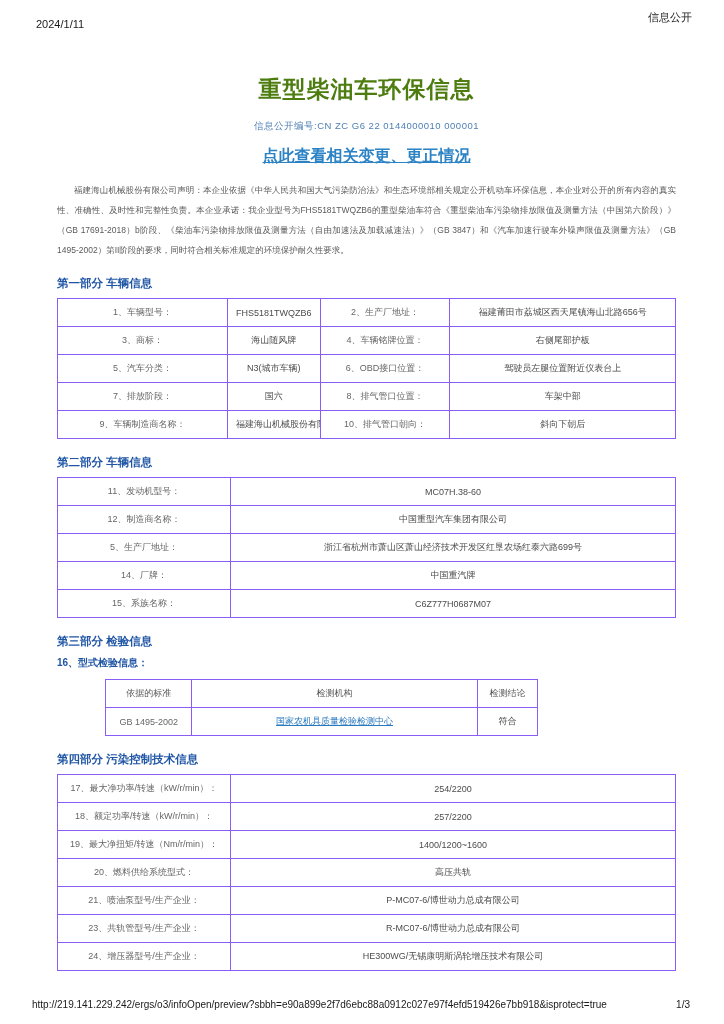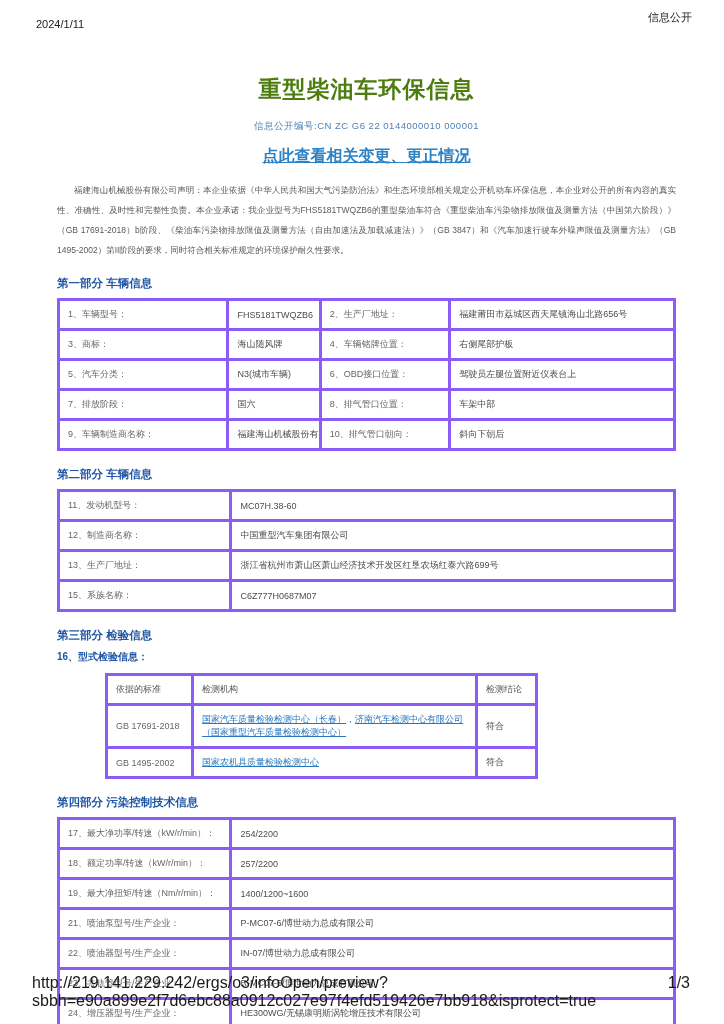--- a/index.html
+++ b/index.html
@@ -15,21 +15,21 @@
   
   .print-header {
     position: absolute; top: 10px; left: 32px; right: 32px; height: 16px;
     font-size: 11px; color: #1a1a1a;
   }
   .ph-date { position: absolute; left: 4px; top: 0; margin-top: 8px; }
   .ph-title { position: absolute; left: 0; right: 0; text-align: right; top: 0; }
   .print-footer {
     position: absolute; bottom: 14px; left: 32px; right: 34px;
     display: flex; justify-content: space-between;
-    font-size: 16px; color: #1a1a1a;
+    font-size: 10px; color: #1a1a1a;
   }
   
   .content { position: absolute; top: 68px; left: 57px; right: 48px; }
   .title {
     margin: 6px 0 0; text-align: center;
     font-size: 23px; font-weight: bold; color: #4d7c0f; letter-spacing: 1px;
   }
   .code-line {
     margin-top: 15px; text-align: center;
     font-size: 9.5px; color: #4d7fb5; letter-spacing: .5px;
@@ -47,21 +47,21 @@
     margin: 16px 0 7px; font-size: 11.5px; font-weight: bold; color: #1f55a5;
   }
   .sub-heading {
     margin: 2px 0 9px; font-size: 10px; font-weight: bold; color: #1f55a5;
   }
   table.tbl {
     width: 100%; border-collapse: collapse; table-layout: fixed;
     font-size: 9px; color: #555;
   }
   table.tbl td, table.tbl th {
-    border: 3px solid #8b5cf6; padding: 7px 8px; text-align: left;
+    border: 1px solid #8b5cf6; padding: 7px 8px; text-align: center;
     font-weight: normal; overflow: hidden; white-space: nowrap;
   }
   td.lbl { color: #666; }
   td.val { color: #4c4c4c; }
   table.t-inner { width: 70%; margin-left: 48px; padding-left: 13px; }
   table.t-inner td, table.t-inner th { white-space: normal; }
   .agency-link { color: #2878be; text-decoration: underline; cursor: pointer; }
   .agency-sep { color: #2878be; }
 </style>
 </head>
@@ -134,22 +134,26 @@
       <tbody>
         <tr>
           <td class="lbl">11、发动机型号：</td>
           <td class="val">MC07H.38-60</td>
         </tr>
         <tr>
           <td class="lbl">12、制造商名称：</td>
           <td class="val">中国重型汽车集团有限公司</td>
         </tr>
         <tr>
-          <td class="lbl">13、生产厂地址：</td>
+          <td class="lbl">5、生产厂地址：</td>
           <td class="val">浙江省杭州市萧山区萧山经济技术开发区红垦农场红泰六路699号</td>
+        </tr>
+        <tr>
+          <td class="lbl">14、厂牌：</td>
+          <td class="val">中国重汽牌</td>
         </tr>
         <tr>
           <td class="lbl">15、系族名称：</td>
           <td class="val">C6Z777H0687M07</td>
         </tr>
       </tbody>
     </table>
 
     <h2 class="sec-heading">第三部分 检验信息</h2>
     <div class="sub-heading">16、型式检验信息：</div>
@@ -157,27 +161,20 @@
       <colgroup>
           <col style="width:20%">
           <col style="width:66%">
           <col style="width:14%">
         </colgroup>
       <tbody>
         <tr>
           <th>依据的标准</th>
           <th>检测机构</th>
           <th>检测结论</th>
-        </tr>
-        <tr>
-          <td class="lbl">GB 17691-2018</td>
-          <td>
-            <a class="agency-link">国家汽车质量检验检测中心（长春）</a><span class="agency-sep">，</span><a class="agency-link">济南汽车检测中心有限公司（国家重型汽车质量检验检测中心）</a>
-          </td>
-          <td class="val">符合</td>
         </tr>
         <tr>
           <td class="lbl">GB 1495-2002</td>
           <td>
             <a class="agency-link">国家农机具质量检验检测中心</a>
           </td>
           <td class="val">符合</td>
         </tr>
       </tbody>
     </table>
@@ -195,26 +192,26 @@
         </tr>
         <tr>
           <td class="lbl">18、额定功率/转速（kW/r/min）：</td>
           <td class="val">257/2200</td>
         </tr>
         <tr>
           <td class="lbl">19、最大净扭矩/转速（Nm/r/min）：</td>
           <td class="val">1400/1200~1600</td>
         </tr>
         <tr>
+          <td class="lbl">20、燃料供给系统型式：</td>
+          <td class="val">高压共轨</td>
+        </tr>
+        <tr>
           <td class="lbl">21、喷油泵型号/生产企业：</td>
           <td class="val">P-MC07-6/博世动力总成有限公司</td>
-        </tr>
-        <tr>
-          <td class="lbl">22、喷油器型号/生产企业：</td>
-          <td class="val">IN-07/博世动力总成有限公司</td>
         </tr>
         <tr>
           <td class="lbl">23、共轨管型号/生产企业：</td>
           <td class="val">R-MC07-6/博世动力总成有限公司</td>
         </tr>
         <tr>
           <td class="lbl">24、增压器型号/生产企业：</td>
           <td class="val">HE300WG/无锡康明斯涡轮增压技术有限公司</td>
         </tr>
 

